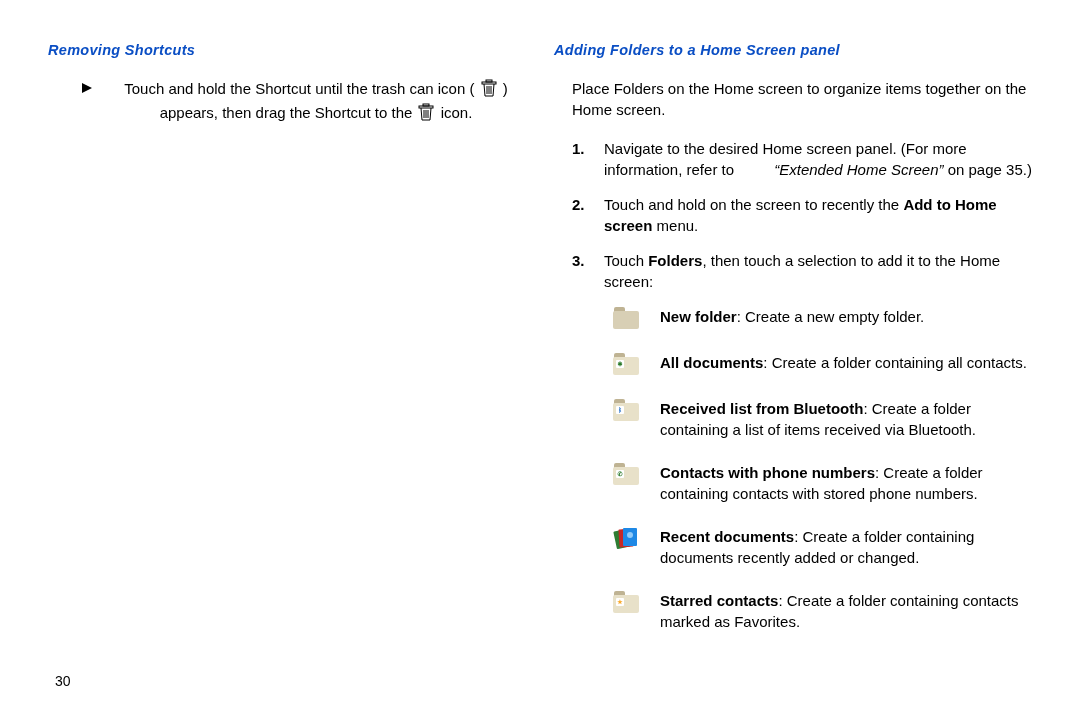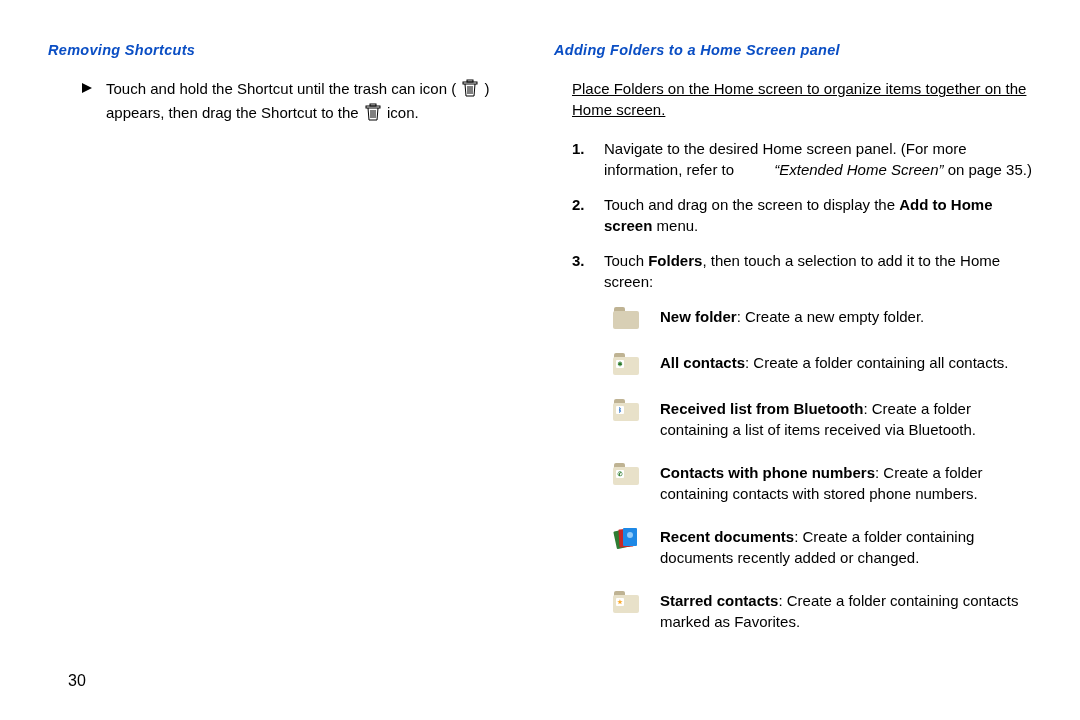--- a/index.html
+++ b/index.html
@@ -40,25 +40,25 @@
     .bullet-glyph {
       flex: 0 0 auto;
       width: 10px;
       display: flex;
       align-items: flex-start;
       padding-top: 5px;
     }
     .bullet-glyph svg { display: block; }
     .para {
       flex: 1;
+      text-align: center;
     }
     .intro-para {
       padding-left: 18px;
       margin-bottom: 18px;
-      text-decoration: underline;
     }
     .num-list {
       padding-left: 18px;
     }
     .num-item {
       display: flex;
       gap: 14px;
       margin-bottom: 14px;
     }
     .num-label {
@@ -83,23 +83,23 @@
     .folder-icon {
       flex: 0 0 28px;
       height: 24px;
       display: flex;
       align-items: center;
       justify-content: center;
     }
     .folder-text { flex: 1; }
     .page-num {
       position: absolute;
-      left: 68px;
+      left: 55px;
       bottom: 28px;
-      font-size: 16px;
+      font-size: 14px;
     }
     .inline-icon {
       display: inline-block;
       vertical-align: -3px;
       margin: 0 2px;
     }
     
     .ficon {
       width: 26px; height: 22px; position: relative;
     }
@@ -165,21 +165,21 @@
     <div class="num-list">
       <div class="num-item">
         <div class="num-label">1.</div>
         <div class="num-body">
           <span>Navigate to the desired Home screen panel. (For more information, refer to </span><span class="ref-italic">“Extended Home Screen”</span><span> on page 35.)</span>
         </div>
       </div>
       <div class="num-item">
         <div class="num-label">2.</div>
         <div class="num-body">
-          <span>Touch and drag on the screen to display the </span><span class="b">Add to Home screen</span><span> menu.</span>
+          <span>Touch and hold on the screen to recently the </span><span class="b">Add to Home screen</span><span> menu.</span>
         </div>
       </div>
       <div class="num-item">
         <div class="num-label">3.</div>
         <div class="num-body">
           <span>Touch </span><span class="b">Folders</span><span>, then touch a selection to add it to the Home screen:</span>
         </div>
       </div>
     </div>
 
@@ -198,21 +198,21 @@
 
       <div class="folder-item">
         <div class="folder-icon">
           <div class="ficon">
               <div class="ftab" style="background:#bfb393"></div>
               <div class="fbody" style="background:#e8e1c9"></div>
               <div class="fbadge" style="color:#2b7a2b">✱</div>
             </div>
         </div>
         <div class="folder-text">
-          <span class="b">All contacts</span><span>: Create a folder containing all contacts.</span>
+          <span class="b">All documents</span><span>: Create a folder containing all contacts.</span>
         </div>
       </div>
 
       <div class="folder-item">
         <div class="folder-icon">
           <div class="ficon">
               <div class="ftab" style="background:#bfb393"></div>
               <div class="fbody" style="background:#e8e1c9"></div>
               <div class="fbadge" style="color:#1565c0">ᛒ</div>
             </div>

